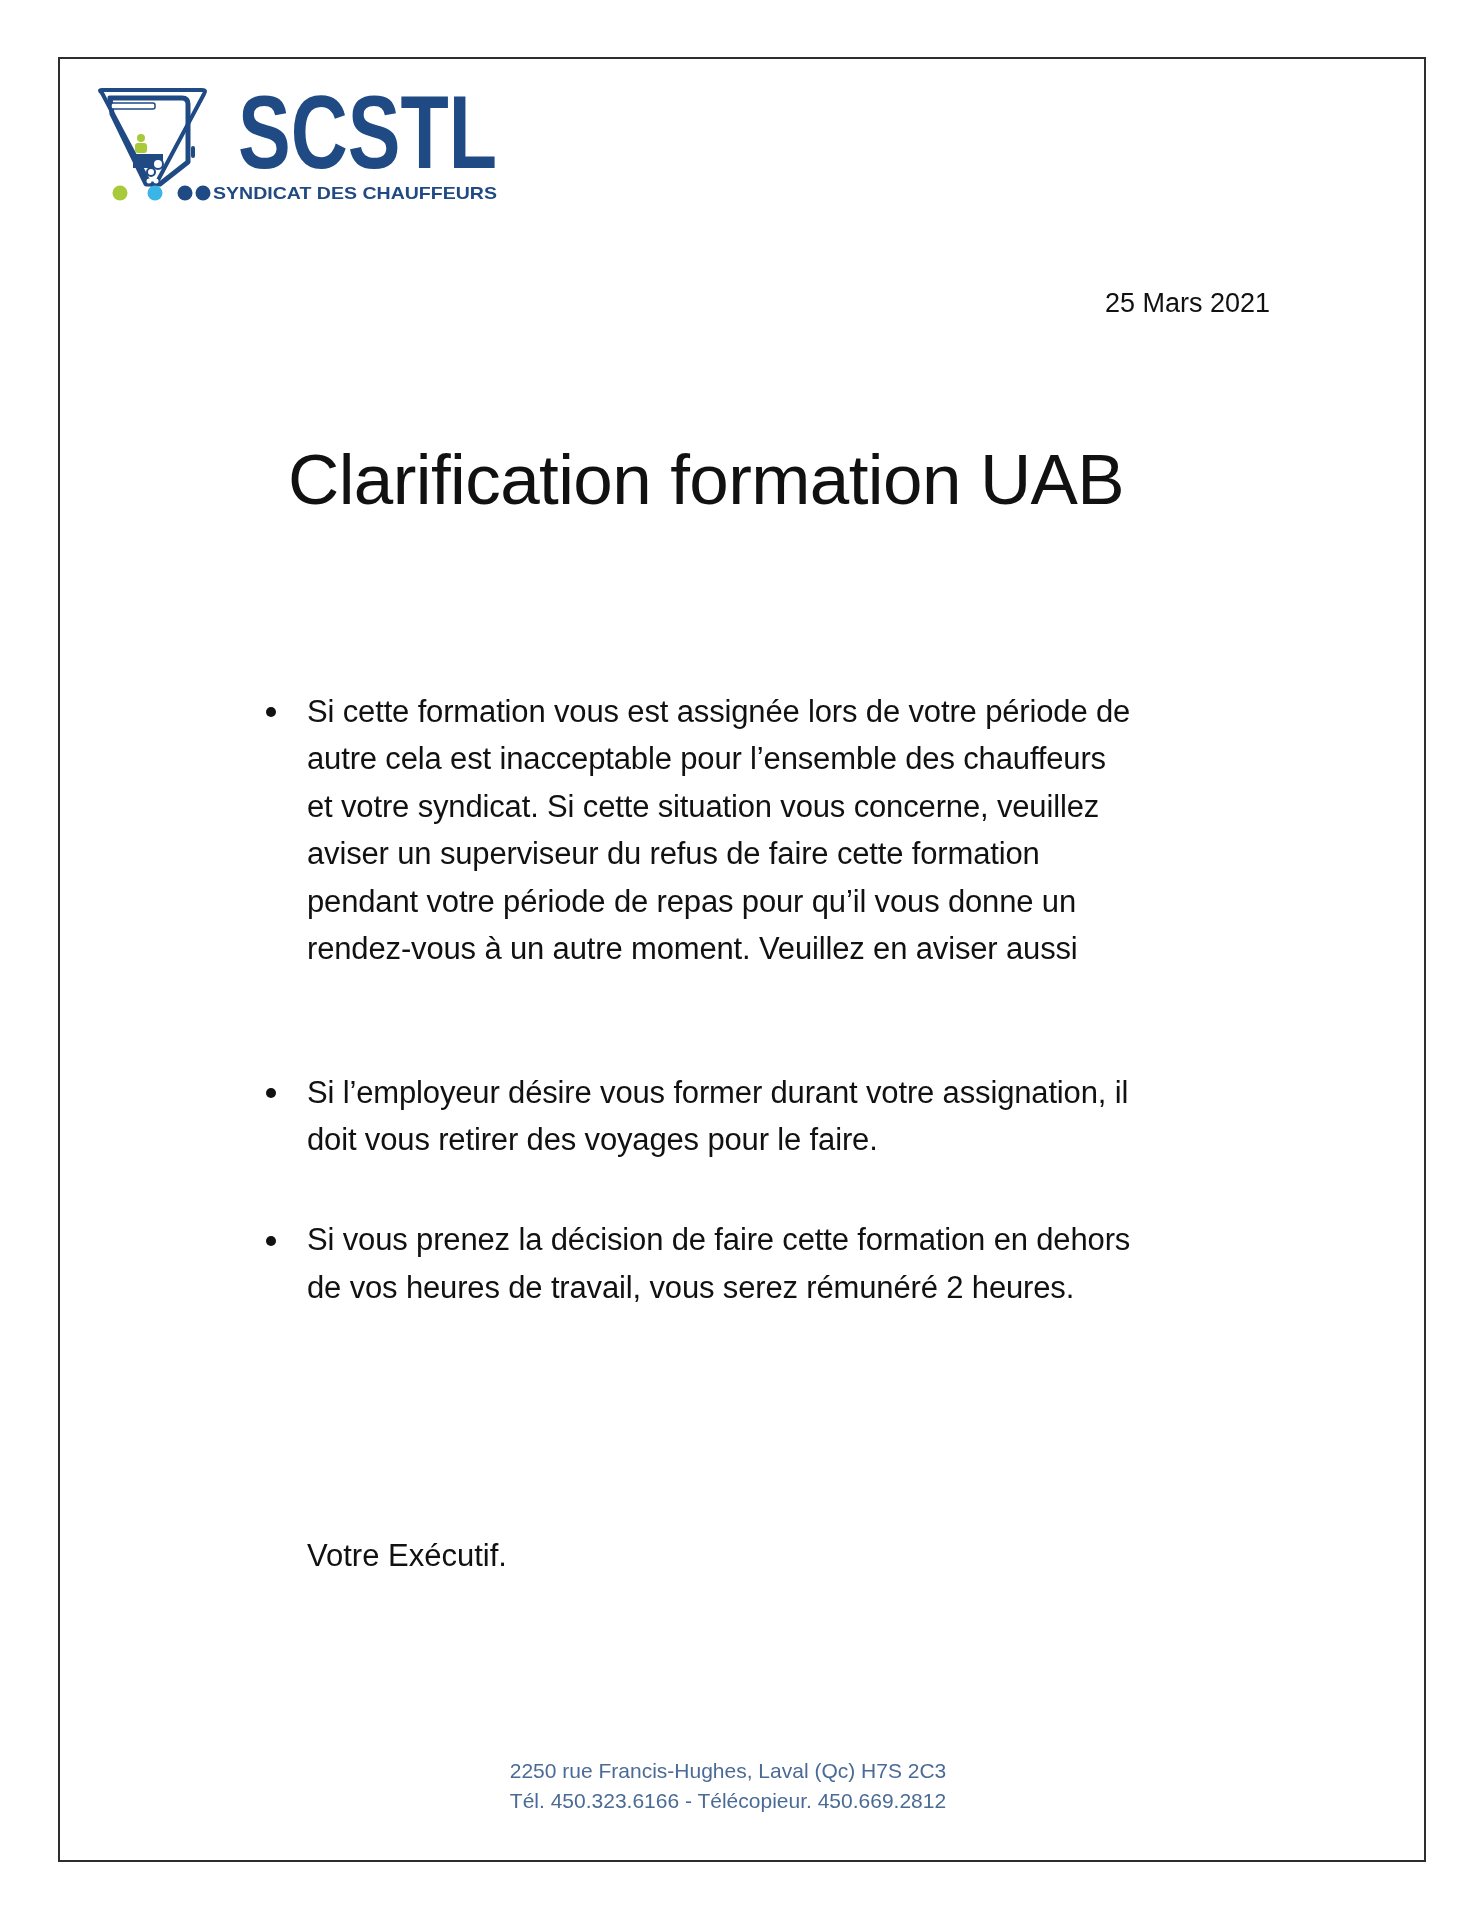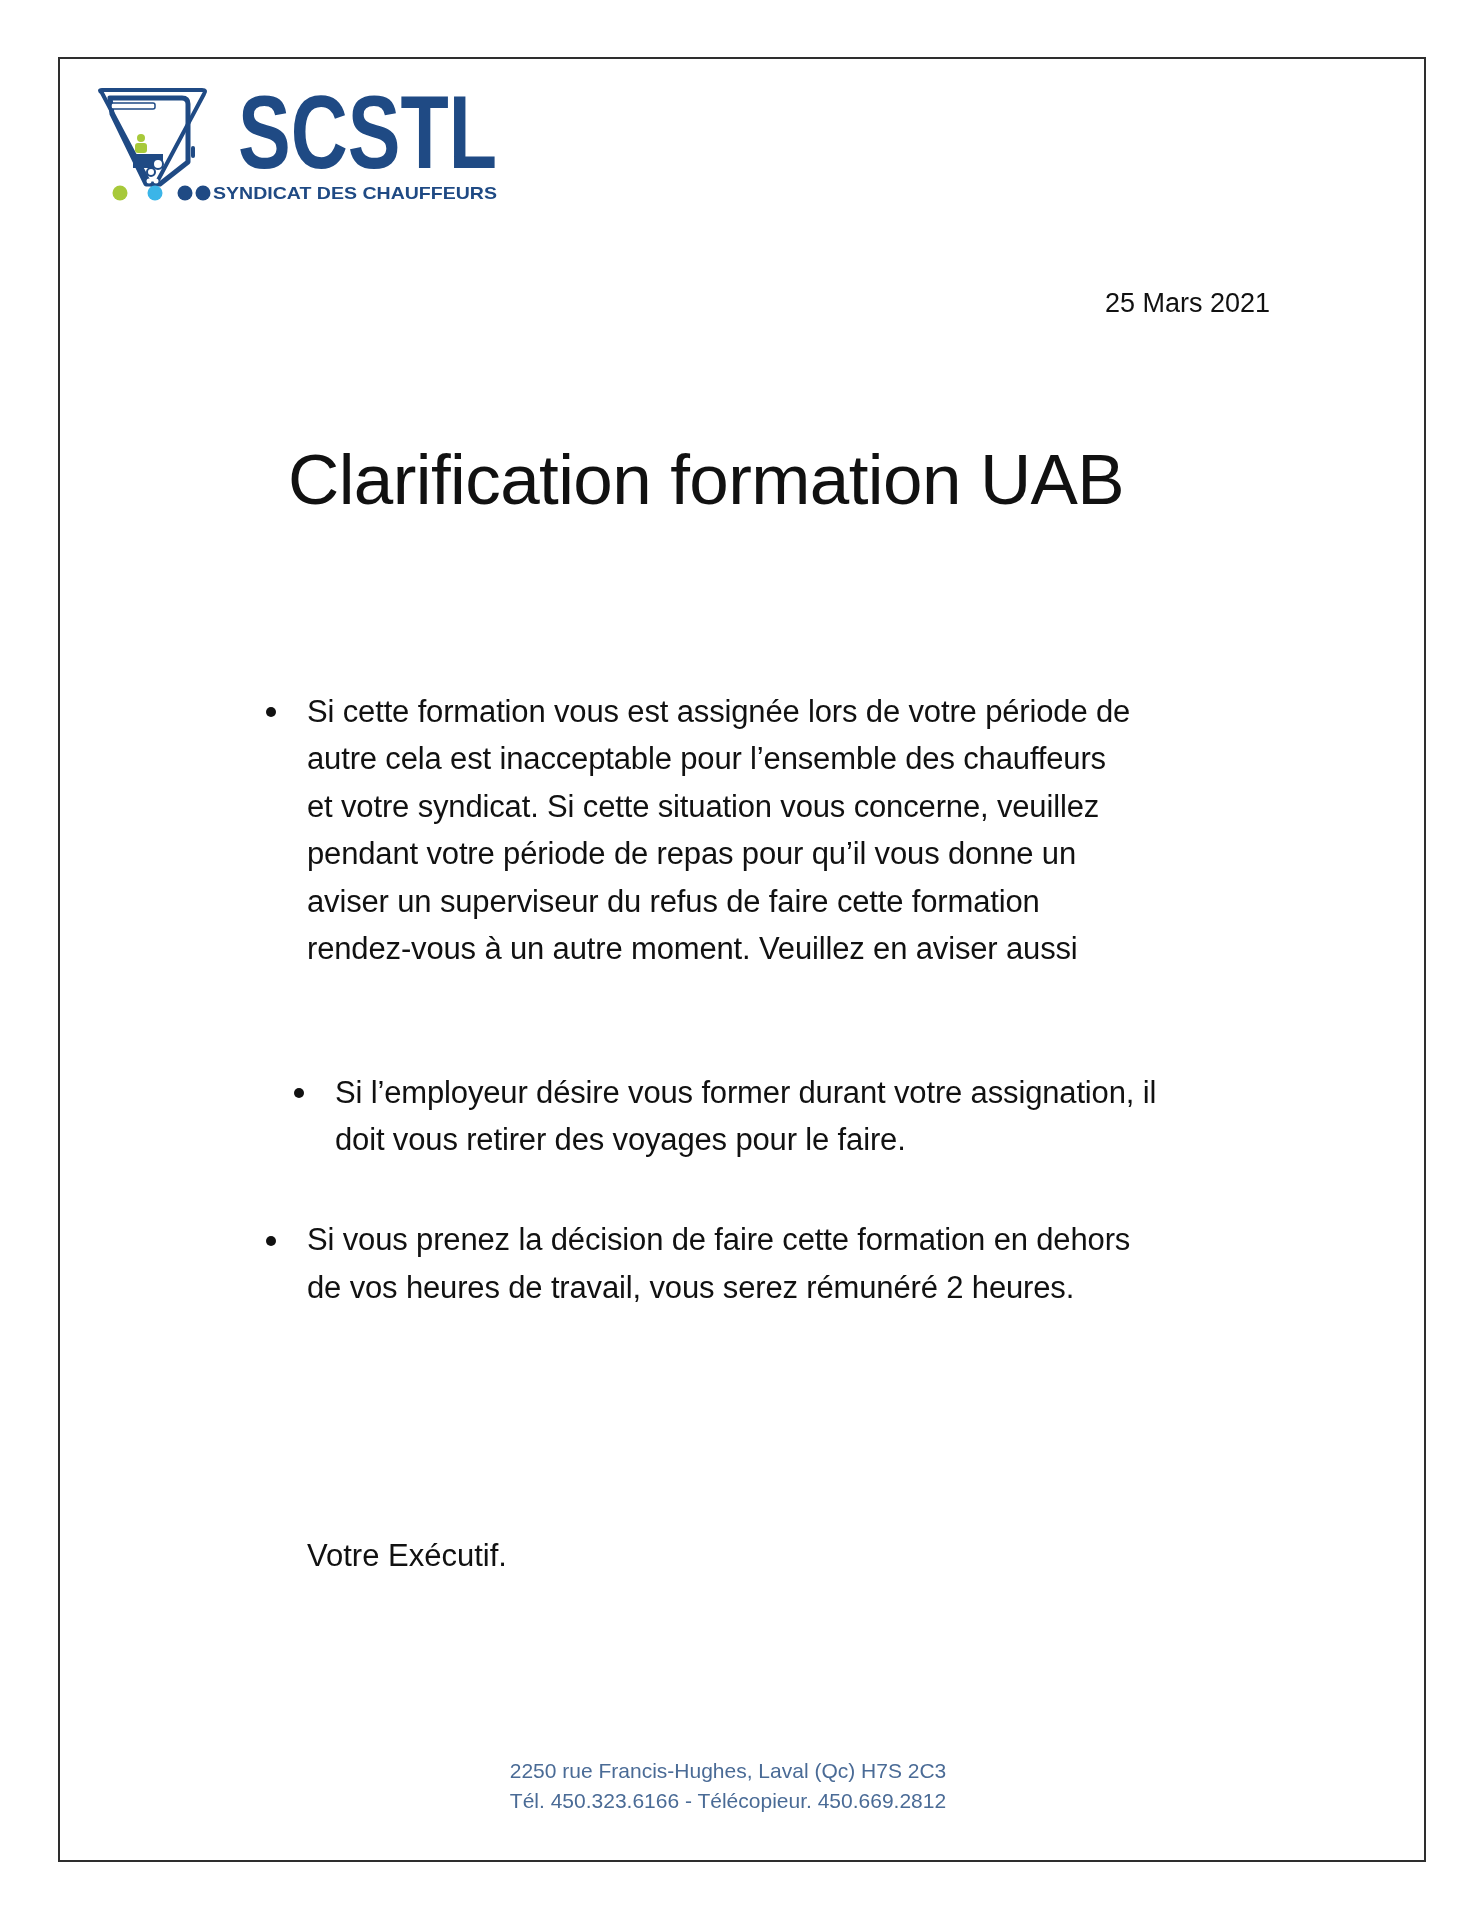--- a/index.html
+++ b/index.html
@@ -51,26 +51,26 @@
 
 <div class="date">25 Mars 2021</div>
 
 <div class="title">Clarification formation UAB</div>
 
 <div class="para" style="top:687.5px;">
   <span class="bullet"></span>
   <span class="line">Si cette formation vous est assignée lors de votre période de</span>
   <span class="line">autre cela est inacceptable pour l’ensemble des chauffeurs</span>
   <span class="line">et votre syndicat.  Si cette situation vous concerne, veuillez</span>
+  <span class="line">aviser un superviseur du refus de faire cette formation</span>
   <span class="line">pendant votre période de repas pour qu’il vous donne un</span>
-  <span class="line">aviser un superviseur du refus de faire cette formation</span>
   <span class="line">rendez-vous à un autre moment. Veuillez en aviser aussi</span>
 </div>
 
-<div class="para" style="top:1068.5px;margin-left:28px;">
+<div class="para" style="top:1068.5px;">
   <span class="bullet"></span>
   <span class="line">Si l’employeur désire vous former durant votre assignation, il</span>
   <span class="line">doit vous retirer des voyages pour le faire.</span>
 </div>
 
 <div class="para" style="top:1216px;">
   <span class="bullet"></span>
   <span class="line">Si vous prenez la décision de faire cette formation en dehors</span>
   <span class="line">de vos heures de travail, vous serez rémunéré 2 heures.</span>
 </div>

